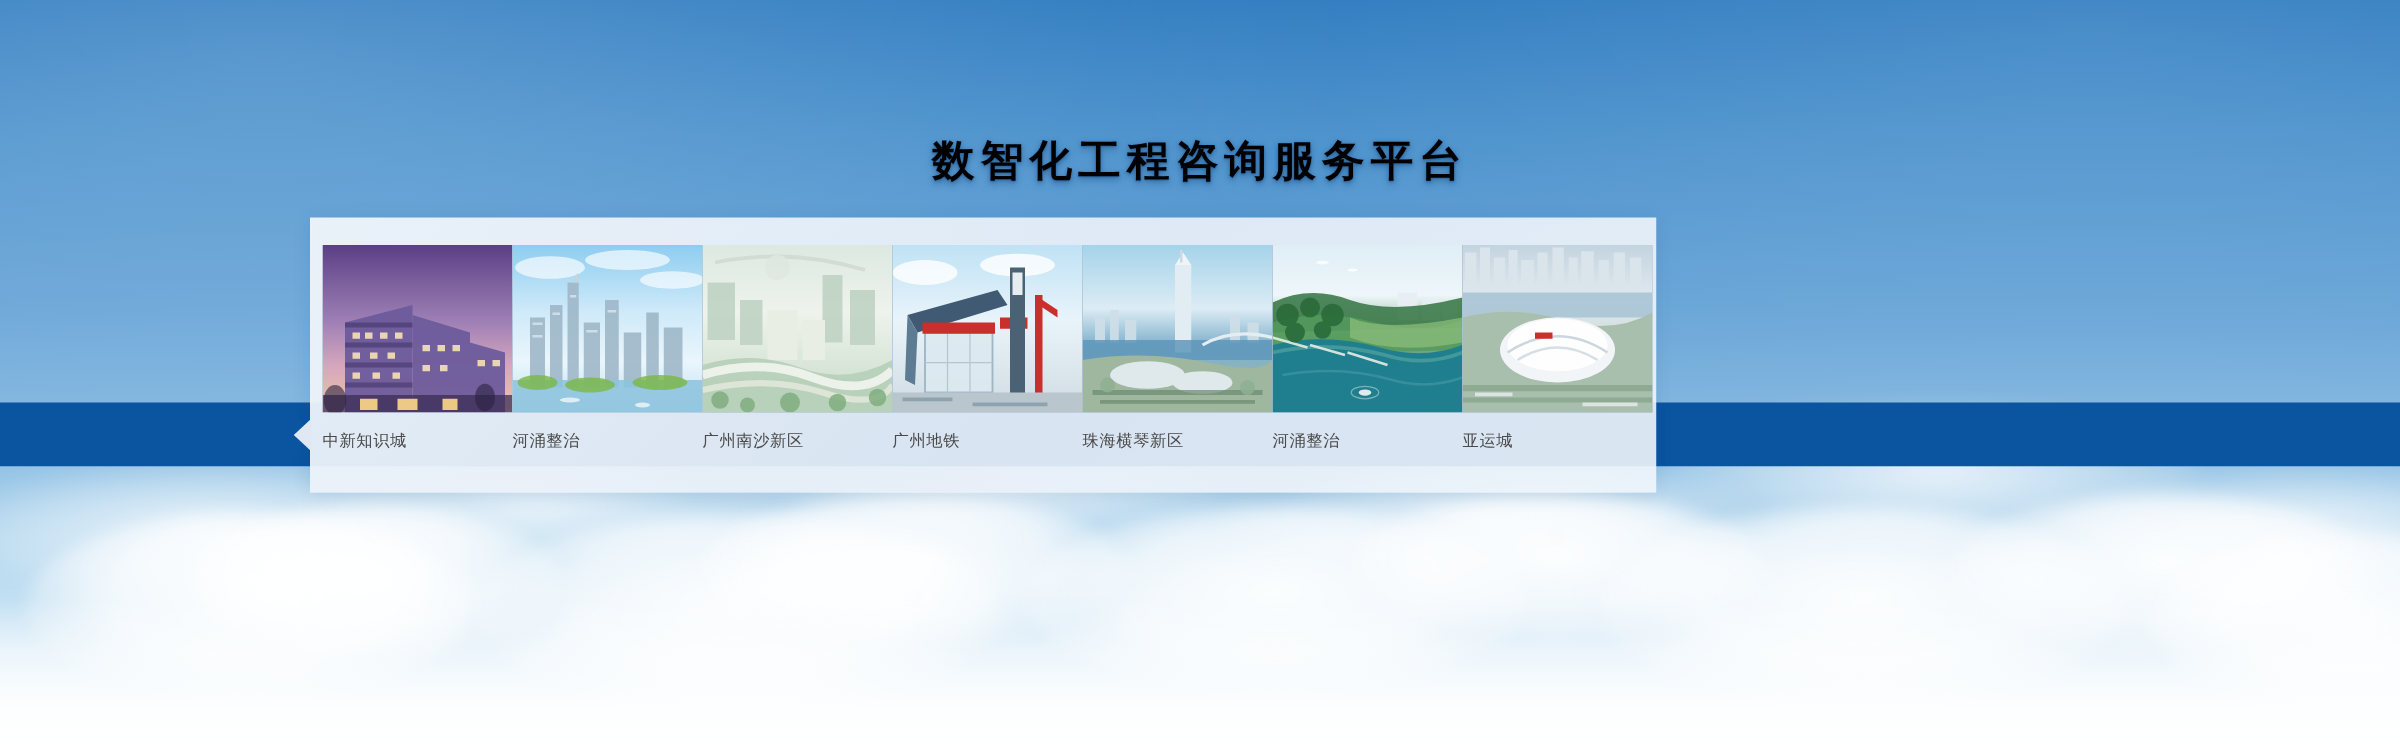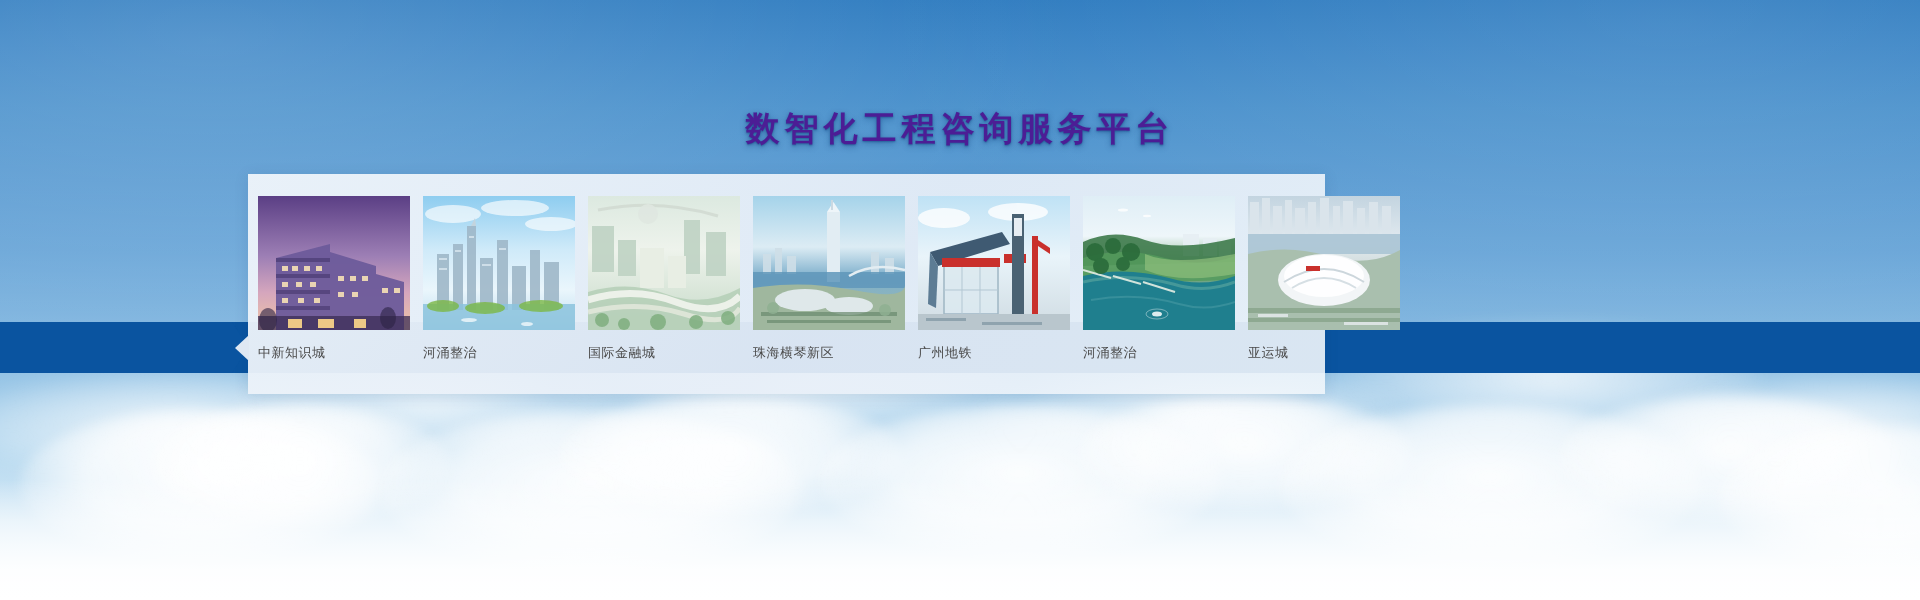--- a/index.html
+++ b/index.html
@@ -88,38 +88,37 @@
 
   
   .title {
     position:absolute;
     left:0; right:0;
     top:106px;
     text-align:center;
     font-size:34px;
     font-weight:bold;
     letter-spacing:5px;
-    color:#4c1d95;
+    color:#000000;
     text-shadow:0 2px 6px rgba(10,60,120,0.45), 0 1px 2px rgba(10,60,120,0.5);
     font-family:Liberation Serif, serif;
   }
 
   
   .panel {
     position:absolute;
     left:248px; top:174px;
     width:1077px; height:220px;
     background:linear-gradient(135deg, rgba(238,244,250,0.96) 0%, rgba(232,239,248,0.93) 55%, rgba(240,246,251,0.90) 100%);
     box-shadow:0 2px 14px rgba(20,60,110,0.12);
   }
   .gallery {
     position:absolute;
     left:10px; top:22px;
     display:flex;
-    gap:13px;
   }
   .thumb-wrap { width:152px; }
   .thumb {
     width:152px; height:134px;
     overflow:hidden;
     position:relative;
     background:#9fb8cf;
   }
   .thumb svg { display:block; width:152px; height:134px; }
   .cap {
@@ -303,63 +302,21 @@
               <circle cx="14" cy="124" r="7"></circle>
                 <circle cx="36" cy="128" r="6"></circle>
               <circle cx="70" cy="126" r="8"></circle>
                 <circle cx="108" cy="126" r="7"></circle>
                 <circle cx="140" cy="122" r="7"></circle>
             </g>
             <path d="M10 14 Q70 2 130 20" stroke="#cfd8d0" stroke-width="3" fill="none" opacity="0.8"></path>
             <circle cx="60" cy="18" r="10" fill="#dfe7e0" opacity="0.9"></circle>
           </svg>
         </div>
-        <div class="cap">国际金融城</div>
-      </div>
-
-      <div class="thumb-wrap">
-        <div class="thumb">
-          <svg viewBox="0 0 152 134" preserveAspectRatio="none">
-            <defs>
-                <linearGradient id="g4" x1="0" y1="0" x2="0" y2="1">
-              <stop offset="0%" stop-color="#a5d3ea"></stop>
-                  <stop offset="38%" stop-color="#dcecf4"></stop>
-              <stop offset="60%" stop-color="#7fb0cc"></stop>
-                  <stop offset="100%" stop-color="#9db9a8"></stop>
-            </linearGradient>
-              </defs>
-            <rect width="152" height="134" fill="url(#g4)"></rect>
-            <g fill="#cfdfe8" opacity="0.9">
-              <rect x="10" y="58" width="8" height="20"></rect>
-                <rect x="22" y="52" width="7" height="26"></rect>
-              <rect x="34" y="60" width="9" height="18"></rect>
-                <rect x="118" y="56" width="8" height="22"></rect>
-              <rect x="132" y="62" width="9" height="16"></rect>
-            </g>
-            <rect x="74" y="16" width="13" height="70" fill="#e2edf3"></rect>
-            <polygon points="74,16 80.5,6 87,16" fill="#eef5f9"></polygon>
-            <rect x="78" y="4" width="2" height="10" fill="#cbd9e2"></rect>
-            <rect y="76" width="152" height="16" fill="#5f97ba" opacity="0.85"></rect>
-            <path d="M96 80 Q120 66 152 74" stroke="#e3edf2" stroke-width="2.5" fill="none"></path>
-            <path d="M0 92 Q50 84 100 94 T152 90 L152 134 L0 134 Z" fill="#9fb79e"></path>
-            <g fill="#dfe8ea">
-              <ellipse cx="52" cy="104" rx="30" ry="11"></ellipse>
-              <ellipse cx="96" cy="110" rx="24" ry="9"></ellipse>
-            </g>
-            <g fill="#6a8a6e" opacity="0.7">
-              <rect x="8" y="116" width="136" height="4"></rect>
-                <rect x="14" y="124" width="124" height="3"></rect>
-            </g>
-            <g fill="#8fb092" opacity="0.85">
-              <circle cx="20" cy="112" r="6"></circle>
-                <circle cx="132" cy="114" r="6"></circle>
-            </g>
-          </svg>
-        </div>
-        <div class="cap">珠海横琴新区</div>
+        <div class="cap">广州南沙新区</div>
       </div>
 
       <div class="thumb-wrap">
         <div class="thumb">
           <svg viewBox="0 0 152 134" preserveAspectRatio="none">
             <defs>
                 <linearGradient id="g5" x1="0" y1="0" x2="0" y2="1">
               <stop offset="0%" stop-color="#bfe2f5"></stop>
                   <stop offset="45%" stop-color="#e9f4fa"></stop>
               <stop offset="100%" stop-color="#cfdbe2"></stop>
@@ -386,20 +343,62 @@
             <rect x="114" y="40" width="6" height="88" fill="#c9302c"></rect>
             <polygon points="114,40 132,52 132,58 114,46" fill="#c9302c"></polygon>
             <rect y="118" width="152" height="16" fill="#b9c6cd"></rect>
             <g fill="#8fa3ae">
                 <rect x="8" y="122" width="40" height="3"></rect>
                 <rect x="64" y="126" width="60" height="3"></rect>
               </g>
           </svg>
         </div>
         <div class="cap">广州地铁</div>
+      </div>
+
+      <div class="thumb-wrap">
+        <div class="thumb">
+          <svg viewBox="0 0 152 134" preserveAspectRatio="none">
+            <defs>
+                <linearGradient id="g4" x1="0" y1="0" x2="0" y2="1">
+              <stop offset="0%" stop-color="#a5d3ea"></stop>
+                  <stop offset="38%" stop-color="#dcecf4"></stop>
+              <stop offset="60%" stop-color="#7fb0cc"></stop>
+                  <stop offset="100%" stop-color="#9db9a8"></stop>
+            </linearGradient>
+              </defs>
+            <rect width="152" height="134" fill="url(#g4)"></rect>
+            <g fill="#cfdfe8" opacity="0.9">
+              <rect x="10" y="58" width="8" height="20"></rect>
+                <rect x="22" y="52" width="7" height="26"></rect>
+              <rect x="34" y="60" width="9" height="18"></rect>
+                <rect x="118" y="56" width="8" height="22"></rect>
+              <rect x="132" y="62" width="9" height="16"></rect>
+            </g>
+            <rect x="74" y="16" width="13" height="70" fill="#e2edf3"></rect>
+            <polygon points="74,16 80.5,6 87,16" fill="#eef5f9"></polygon>
+            <rect x="78" y="4" width="2" height="10" fill="#cbd9e2"></rect>
+            <rect y="76" width="152" height="16" fill="#5f97ba" opacity="0.85"></rect>
+            <path d="M96 80 Q120 66 152 74" stroke="#e3edf2" stroke-width="2.5" fill="none"></path>
+            <path d="M0 92 Q50 84 100 94 T152 90 L152 134 L0 134 Z" fill="#9fb79e"></path>
+            <g fill="#dfe8ea">
+              <ellipse cx="52" cy="104" rx="30" ry="11"></ellipse>
+              <ellipse cx="96" cy="110" rx="24" ry="9"></ellipse>
+            </g>
+            <g fill="#6a8a6e" opacity="0.7">
+              <rect x="8" y="116" width="136" height="4"></rect>
+                <rect x="14" y="124" width="124" height="3"></rect>
+            </g>
+            <g fill="#8fb092" opacity="0.85">
+              <circle cx="20" cy="112" r="6"></circle>
+                <circle cx="132" cy="114" r="6"></circle>
+            </g>
+          </svg>
+        </div>
+        <div class="cap">珠海横琴新区</div>
       </div>
 
       <div class="thumb-wrap">
         <div class="thumb">
           <svg viewBox="0 0 152 134" preserveAspectRatio="none">
             <defs>
                 <linearGradient id="g7" x1="0" y1="0" x2="0" y2="1">
               <stop offset="0%" stop-color="#dfeef6"></stop>
                   <stop offset="30%" stop-color="#eef6fa"></stop>
               <stop offset="55%" stop-color="#7fae84"></stop>

